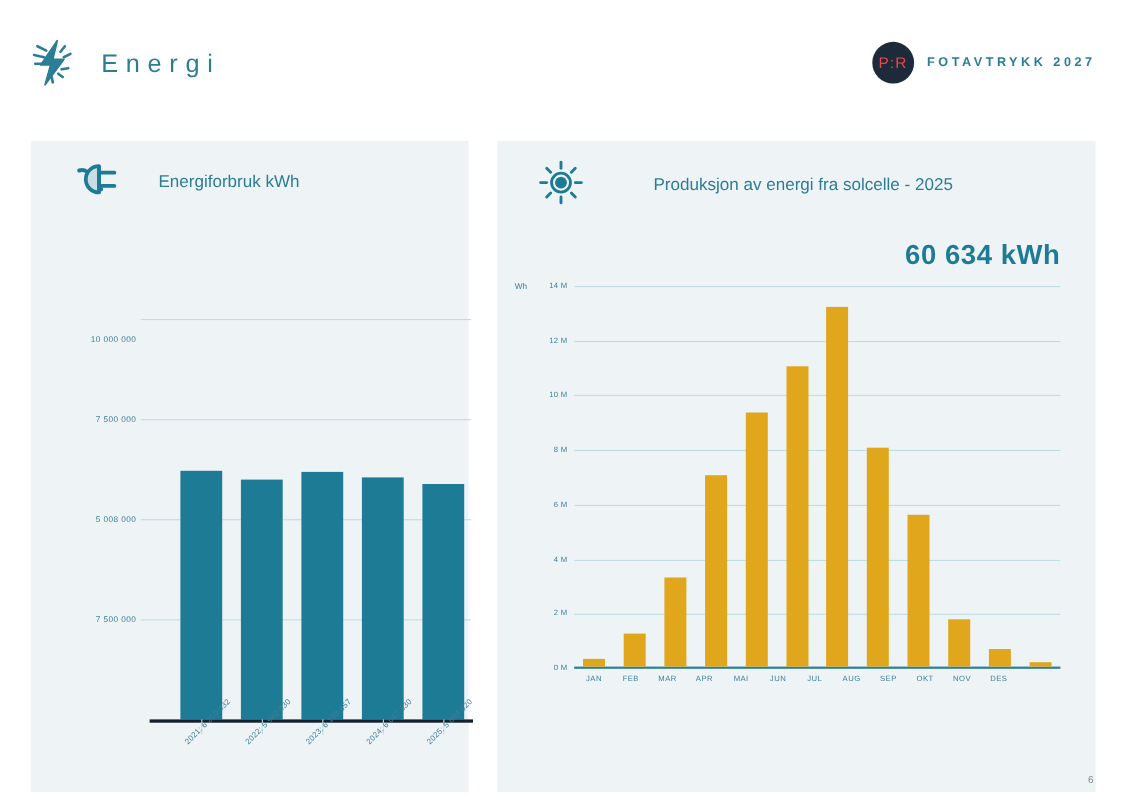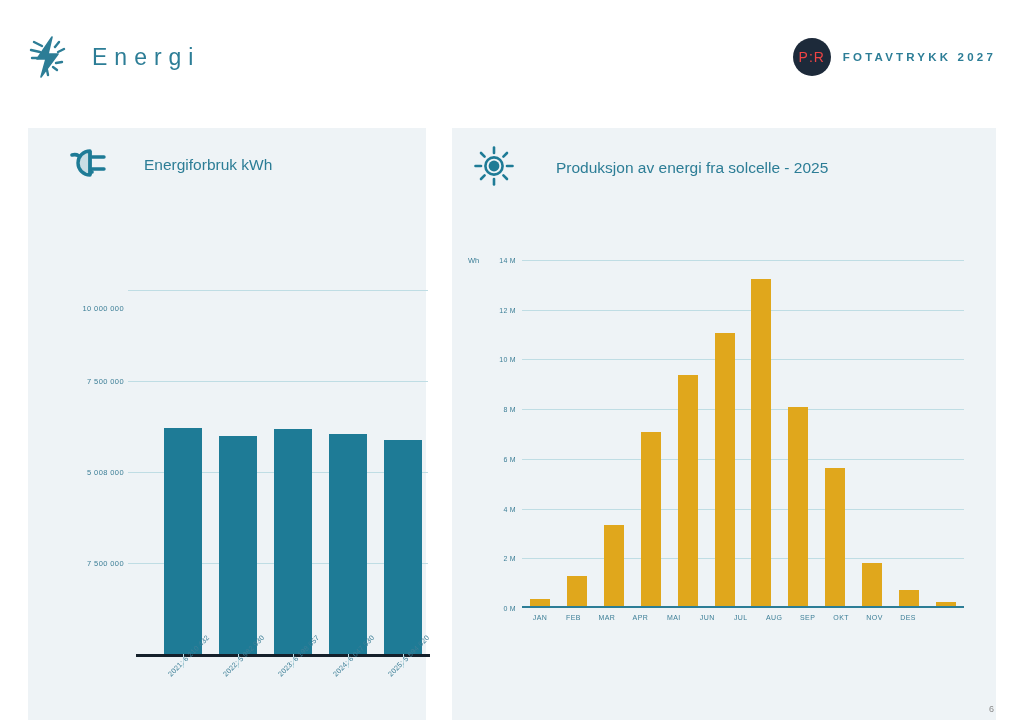--- a/index.html
+++ b/index.html
@@ -46,21 +46,21 @@
     margin-top: 29px;
   }
   .panel-left  { left: 28px;  width: 398px; }
   .panel-right { left: 452px; width: 544px; }
 
   .panel-head {
     position: absolute; left: 0; top: 18px; width: 100%;
     display: flex; align-items: center;
   }
   .panel-left .panel-head  { padding-left: 38px; gap: 34px; }
-  .panel-right .panel-head { padding-left: 22px; gap: 42px; }
+  .panel-right .panel-head { padding-left: 38px; gap: 64px; }
   .panel-title {
     font-size: 15.5px; color: #2c7d96; font-weight: 400; white-space: nowrap;
   }
 
   
   .chart-l {
     position: absolute; left: 0; top: 96px; width: 398px; height: 496px;
   }
   .l-plot {
     position: absolute; left: 100px; top: 30px; width: 300px; height: 400px;
@@ -249,20 +249,21 @@
           <path d="M7 7 L10.6 10.6"></path>
             <path d="M29.4 29.4 L33 33"></path>
           <path d="M33 7 L29.4 10.6"></path>
             <path d="M10.6 29.4 L7 33"></path>
         </svg>
       </span>
       <span class="panel-title">Produksjon av energi fra solcelle - 2025</span>
     </div>
 
     <div class="chart-r">
+      <div class="big-value">60 634 kWh</div>
       <div class="r-unit">Wh</div>
       <div class="r-plot" id="rplot">
           <div class="r-base"></div>
           <div class="r-ylabel" style="top: 348px;">0 M</div>
           <div class="r-grid" style="top: 298.286px;"></div>
           <div class="r-ylabel" style="top: 298.286px;">2 M</div>
           <div class="r-grid" style="top: 248.571px;"></div>
           <div class="r-ylabel" style="top: 248.571px;">4 M</div>
           <div class="r-grid" style="top: 198.857px;"></div>
           <div class="r-ylabel" style="top: 198.857px;">6 M</div>

